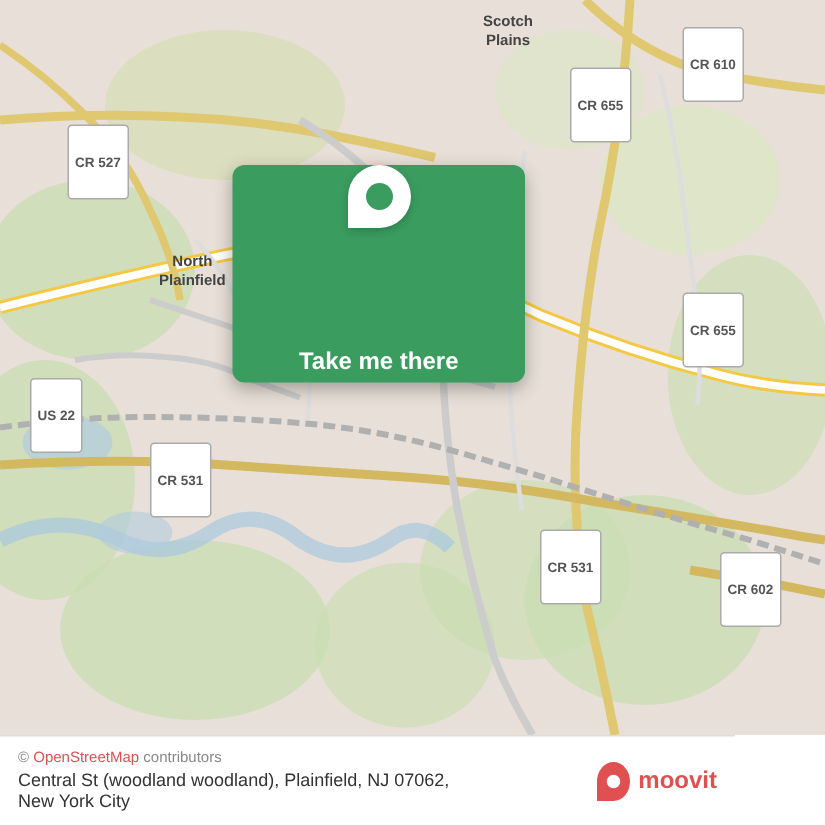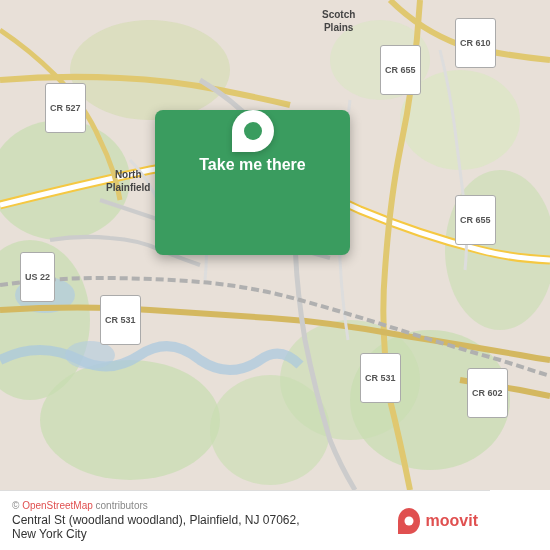--- a/index.html
+++ b/index.html
@@ -34,21 +34,22 @@
       position: absolute;
       top: 110px;
       left: 155px;
       width: 195px;
       height: 145px;
       background-color: #3a9c5f;
       border-radius: 8px;
       display: flex;
       flex-direction: column;
       align-items: center;
-      justify-content: flex-start;
+      justify-content: space-between;
+      gap: 10px;
       box-shadow: 0 4px 12px rgba(0,0,0,0.3);
     }
 
     .location-pin {
       width: 42px;
       height: 42px;
       background: white;
       border-radius: 50% 50% 50% 0;
       transform: rotate(-45deg);
       display: flex;
@@ -231,21 +232,21 @@
   </svg>
 
   <div class="road-label" style="top:55px;left:45px;margin-top:28px;">CR 527</div>
   <div class="road-label" style="top:120px;left:175px;">US 22</div>
   <div class="road-label" style="top:252px;left:20px;">US 22</div>
   <div class="road-label" style="top:45px;left:380px;">CR 655</div>
   <div class="road-label" style="top:195px;left:455px;">CR 655</div>
   <div class="road-label" style="top:18px;left:455px;">CR 610</div>
   <div class="road-label" style="top:295px;left:100px;">CR 531</div>
   <div class="road-label" style="top:353px;left:360px;">CR 531</div>
-  <div class="road-label" style="top:368px;left:467px;text-align:center;">CR 602</div>
+  <div class="road-label" style="top:368px;left:480px;text-align:center;">CR 602</div>
 
   <div class="place-label" style="top:8px;left:322px;">Scotch<br>Plains</div>
   <div class="place-label" style="top:168px;left:65px;margin-left:41px;">North<br>Plainfield</div>
 
   <div class="location-card">
     <div class="pin-wrapper">
       <div class="location-pin"></div>
     </div>
     <button class="take-me-btn">Take me there</button>
   </div>

